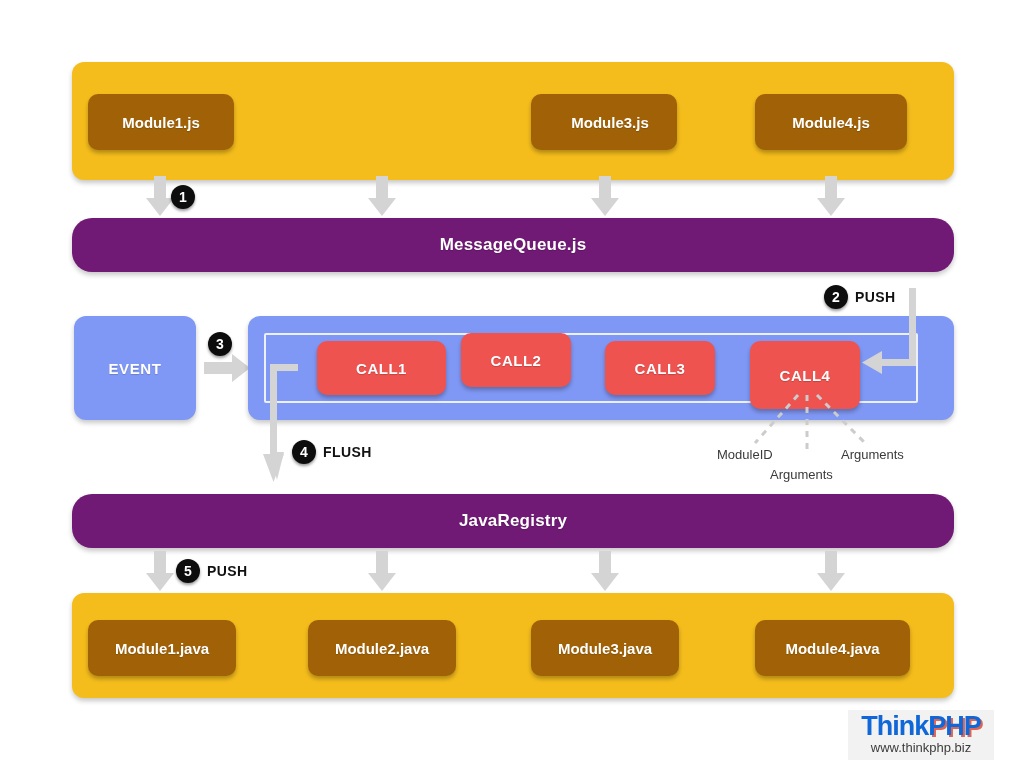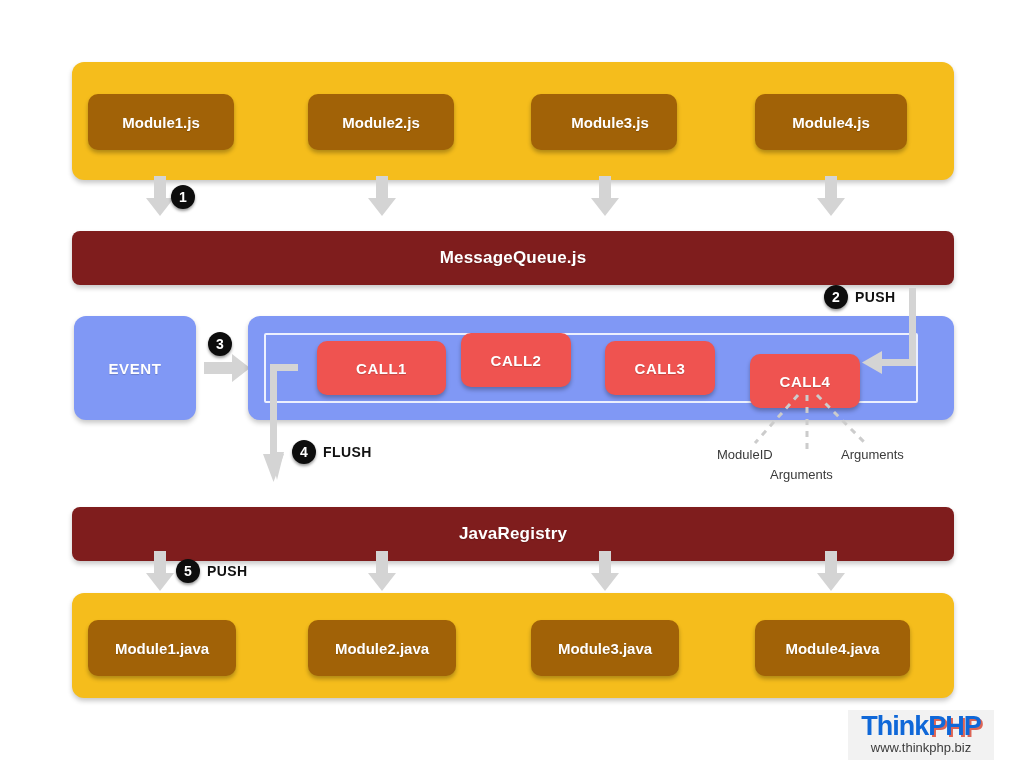--- a/index.html
+++ b/index.html
@@ -28,27 +28,26 @@
 
   
   .band-yellow {
     background: #f5bd1c;
     border-radius: 12px;
     box-shadow: 0 3px 5px rgba(0,0,0,0.22);
   }
 
   
   .bar-blue {
-    background: #7f1d1d;
-    border-radius: 8px;
+    background: #701a75;
+    border-radius: 20px;
     box-shadow: 0 3px 5px rgba(0,0,0,0.22);
     display: flex;
     align-items: center;
     justify-content: center;
-    margin-top: 13px;
   }
   .bar-blue .bar-label {
     color: #ffffff;
     font-size: 17px;
     font-weight: bold;
     letter-spacing: 0.2px;
     text-shadow: 0 1px 1px rgba(0,0,0,0.18);
   }
 
   
@@ -176,23 +175,20 @@
 </head>
 <body>
 
 <div id="stage">
 
   <div class="abs band-yellow" style="left:72px; top:62px; width:882px; height:118px;"></div>
 
   <div class="abs chip-blue" style="left:88px; top:94px; width:146px; height:56px;">
     <span class="chip-label">Module1.js</span>
   </div>
-  <div class="abs chip-blue" style="left:308px; top:94px; width:146px; height:56px;">
-    <span class="chip-label">Module2.js</span>
-  </div>
   <div class="abs chip-blue" style="left:531px; top:94px; width:146px; height:56px;padding-left:12px;">
     <span class="chip-label">Module3.js</span>
   </div>
   <div class="abs chip-blue" style="left:755px; top:94px; width:152px; height:56px;">
     <span class="chip-label">Module4.js</span>
   </div>
 
   <svg class="abs arrow-down" style="left:140px; top:176px; width:42px; height:42px;" viewBox="0 0 42 42">
     <path d="M14 0 L26 0 L26 22 L34 22 L20 40 L6 22 L14 22 Z" fill="#d4d4d4"></path>
   </svg>
@@ -234,21 +230,21 @@
 
   <div class="abs chip-call" style="left:317px; top:341px; width:129px; height:54px;">
     <span class="call-label">CALL1</span>
   </div>
   <div class="abs chip-call" style="left:461px; top:333px; width:110px; height:54px;">
     <span class="call-label">CALL2</span>
   </div>
   <div class="abs chip-call" style="left:605px; top:341px; width:110px; height:54px;">
     <span class="call-label">CALL3</span>
   </div>
-  <div class="abs chip-call" style="left:750px; top:354px; width:110px; height:54px;">
+  <div class="abs chip-call" style="left:750px; top:341px; width:110px; height:68px;">
     <span class="call-label">CALL4</span>
   </div>
 
   <svg class="abs" style="left:860px; top:288px; width:80px; height:110px;" viewBox="0 0 80 110">
     <path d="M49 0 L56 0 L56 78 L49 78 Z" fill="#d4d4d4"></path>
     <path d="M56 71 L56 78 L22 78 L22 86 L2 74.5 L22 63 L22 71 Z" fill="#d4d4d4"></path>
   </svg>
 
   <div class="abs badge-row" style="left:824px; top:285px;">
     <div class="badge">2</div>

